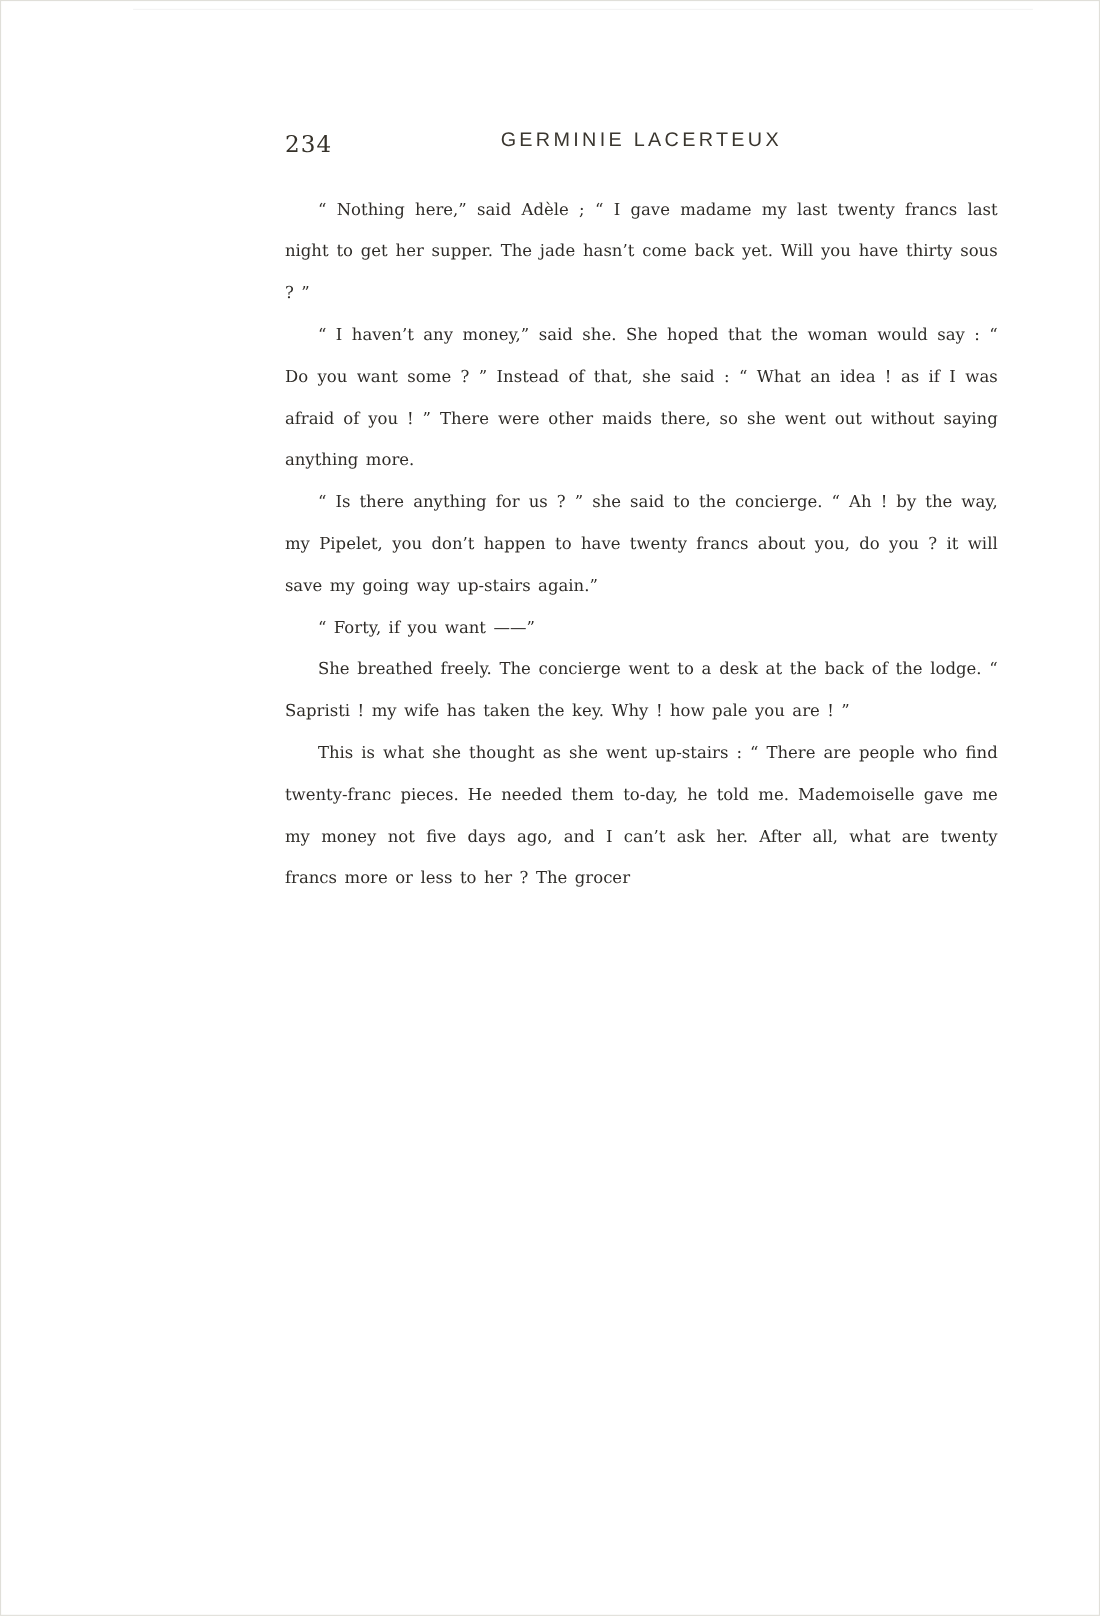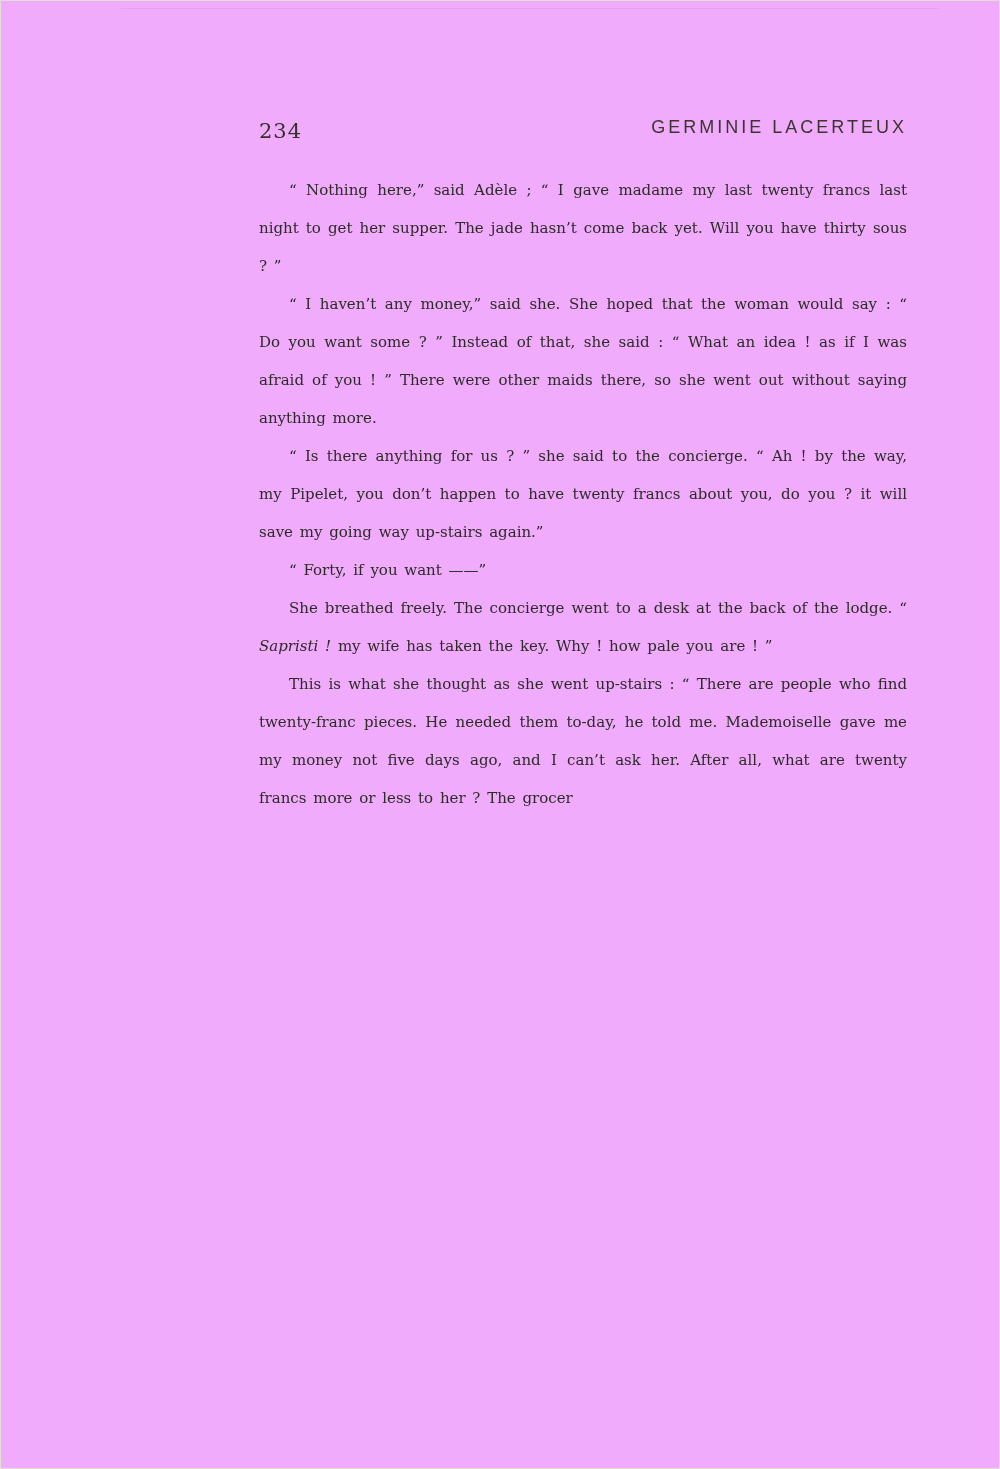--- a/index.html
+++ b/index.html
@@ -6,21 +6,21 @@
     margin: 0;
     padding: 0;
     background: #efeeea;
     font-family: "DejaVu Serif", serif;
   }
   .scan-page {
     position: relative;
     width: 1000px;
     height: 1469px;
     margin: 0 auto;
-    background: #f0abfc;
+    background: #ffffff;
     box-sizing: border-box;
     border: 1px solid #e0dfd9;
     overflow: hidden;
     color: #2e2b27;
   }
   
   .scan-page::before {
     content: "";
     position: absolute;
     top: 7px;
@@ -46,38 +46,37 @@
     top: 6px;
     font-size: 21px;
     letter-spacing: 1px;
     color: #353129;
   }
   .running-title {
     position: absolute;
     left: 0;
     right: 0;
     top: 4px;
-    text-align: right;
+    text-align: center;
     font-family: "Liberation Sans", sans-serif;
     font-size: 18px;
     font-weight: 500;
     letter-spacing: 3px;
     color: #3a362f;
   }
   .body-text .para {
     margin: 0;
     font-size: 15px;
     line-height: 38px;
     text-align: justify;
     text-indent: 30px;
     word-spacing: 2px;
     color: #2e2b27;
   }
   .body-text .para .italic {
-    font-style: italic;
   }
 </style>
 </head>
 <body>
 
 <div class="scan-page">
   <div class="content-column">
     <div class="page-header">
       <span class="page-number">234</span>
       <span class="running-title">GERMINIE LACERTEUX</span>

